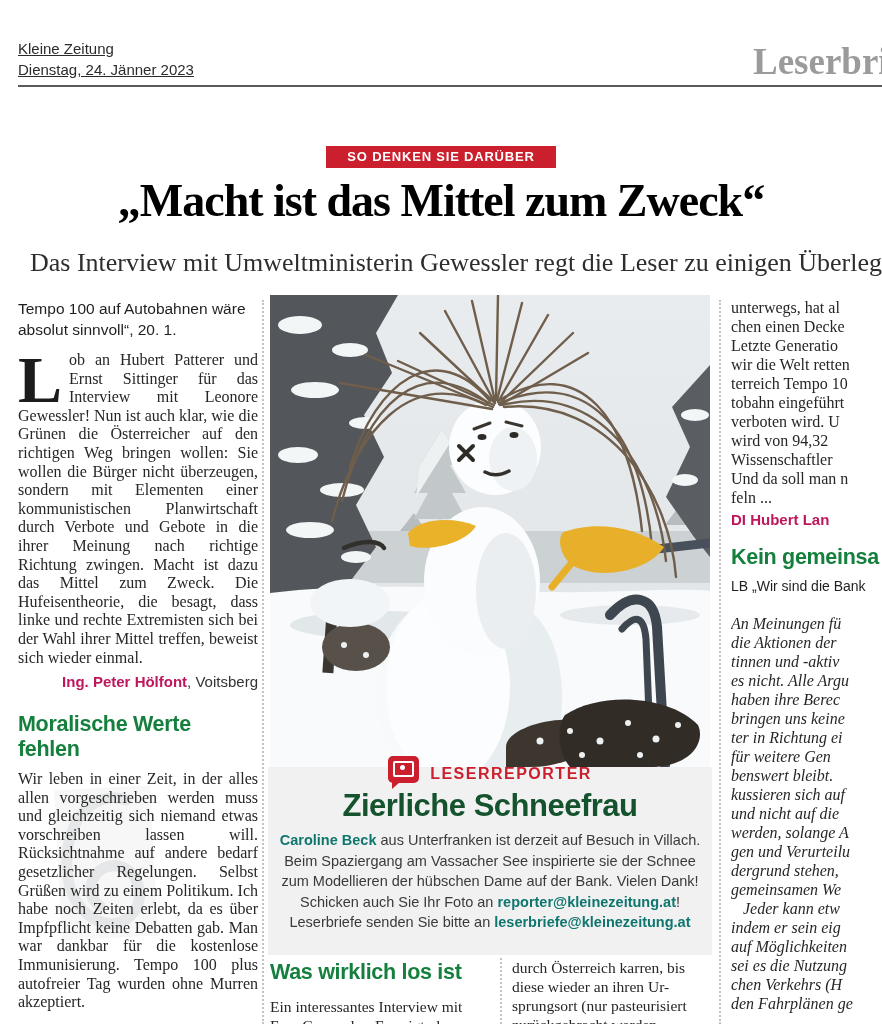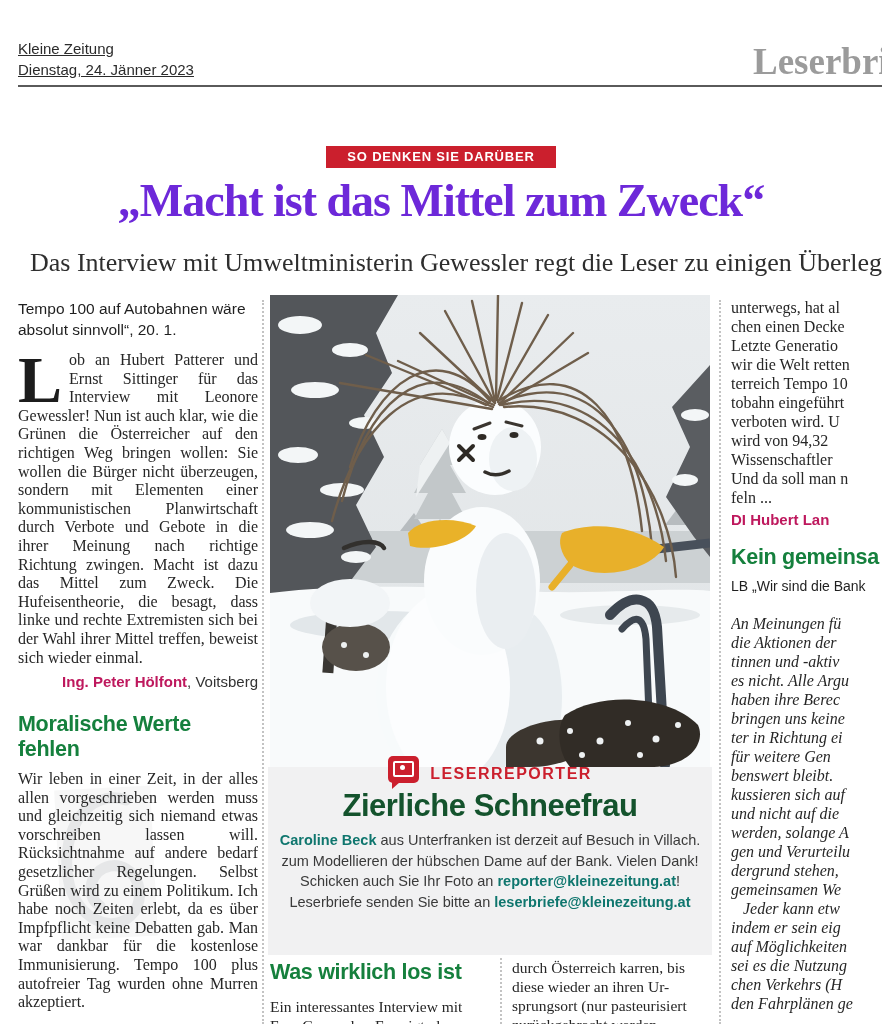--- a/index.html
+++ b/index.html
@@ -13,21 +13,21 @@
   .section-label { position:absolute; left:753px; top:40px;
     font-family:"Liberation Serif", serif; font-weight:bold; font-size:37px; color:#9b9b9b; white-space:nowrap; }
   .masthead-rule { position:absolute; left:18px; top:85px; width:864px; height:2px; background:#5a5a5a; }
 
   
   .badge-row { position:absolute; left:0; top:146px; width:882px; text-align:center; }
   .topic-badge { display:inline-block; background:#cb1f2d; color:#fff;
     font-family:"Liberation Sans", sans-serif; font-weight:bold; font-size:13px;
     letter-spacing:.8px; padding:3px 21px 4px; }
   .headline { position:absolute; left:0; top:174px; width:882px; text-align:center;
-    font-family:"Liberation Serif", serif; font-weight:bold; font-size:46px; letter-spacing:-1px; color:#6d28d9; }
+    font-family:"Liberation Serif", serif; font-weight:bold; font-size:46px; letter-spacing:-1px; color:#000000; }
   .subheadline { position:absolute; left:30px; top:248px; width:852px; overflow:hidden; white-space:nowrap;
     font-family:"Liberation Serif", serif; font-size:26px; color:#2e2e2e; }
 
   
   .vdiv { position:absolute; width:0; border-left:2px dotted #c3c3c3; }
   .vdiv-1 { left:262px; top:300px; height:724px; }
   .vdiv-2 { left:719px; top:300px; height:724px; }
   .vdiv-3 { left:500px; top:958px; height:66px; }
 
   
@@ -240,20 +240,21 @@
       <div class="rep-icon">
         <div class="cam-body">
             <div class="cam-lens"></div>
           </div>
       </div>
       <div class="rep-label">LESERREPORTER</div>
     </div>
     <div class="rep-title">Zierliche Schneefrau</div>
     <div class="rep-caption">
       <div><b>Caroline Beck</b><span> aus Unterfranken ist derzeit auf Besuch in Villach.</span></div>
+      <div>Beim Spaziergang am Vassacher See inspirierte sie der Schnee</div>
       <div>zum Modellieren der hübschen Dame auf der Bank. Vielen Dank!</div>
       <div><span>Schicken auch Sie Ihr Foto an </span><b>reporter@kleinezeitung.at</b><span>!</span></div>
       <div><span>Leserbriefe senden Sie bitte an </span><b>leserbriefe@kleinezeitung.at</b></div>
     </div>
   </div>
 
   <div class="midA">
     <div class="sub-heading">Was wirklich los ist</div>
     <div class="pre-lines">Ein interessantes Interview mit
 Frau Gewessler: Es zeigt, dass</div>

